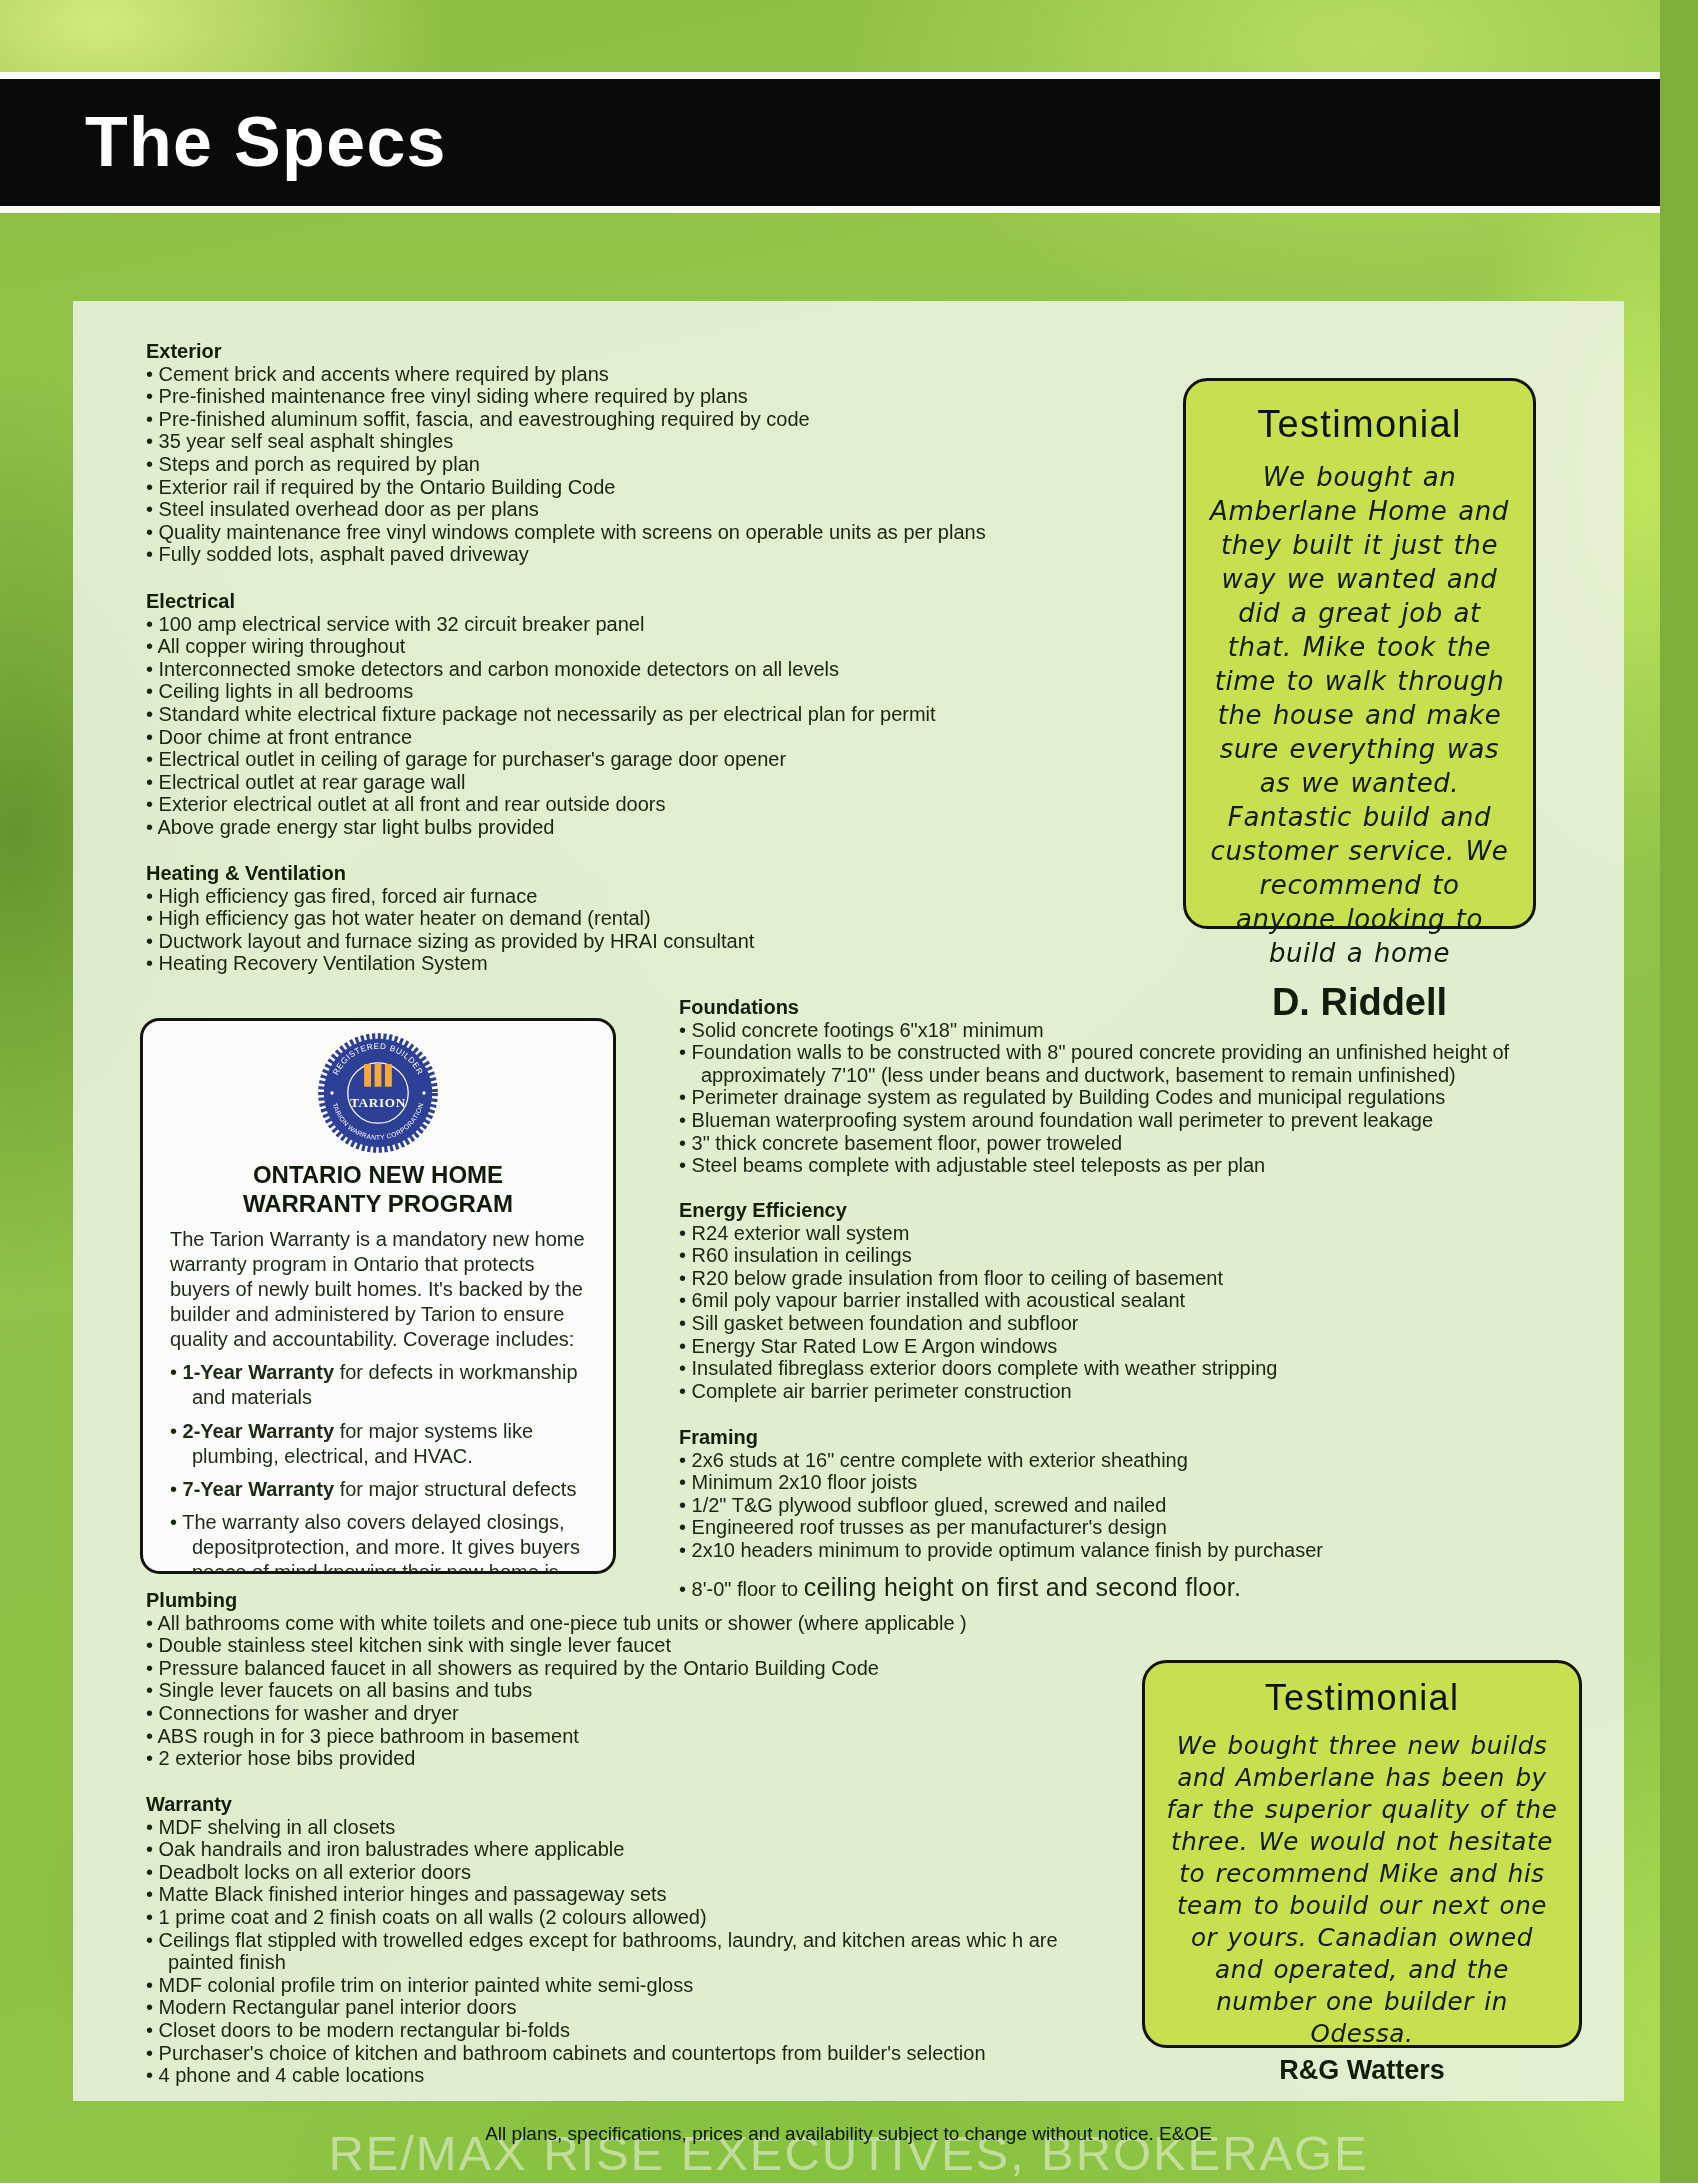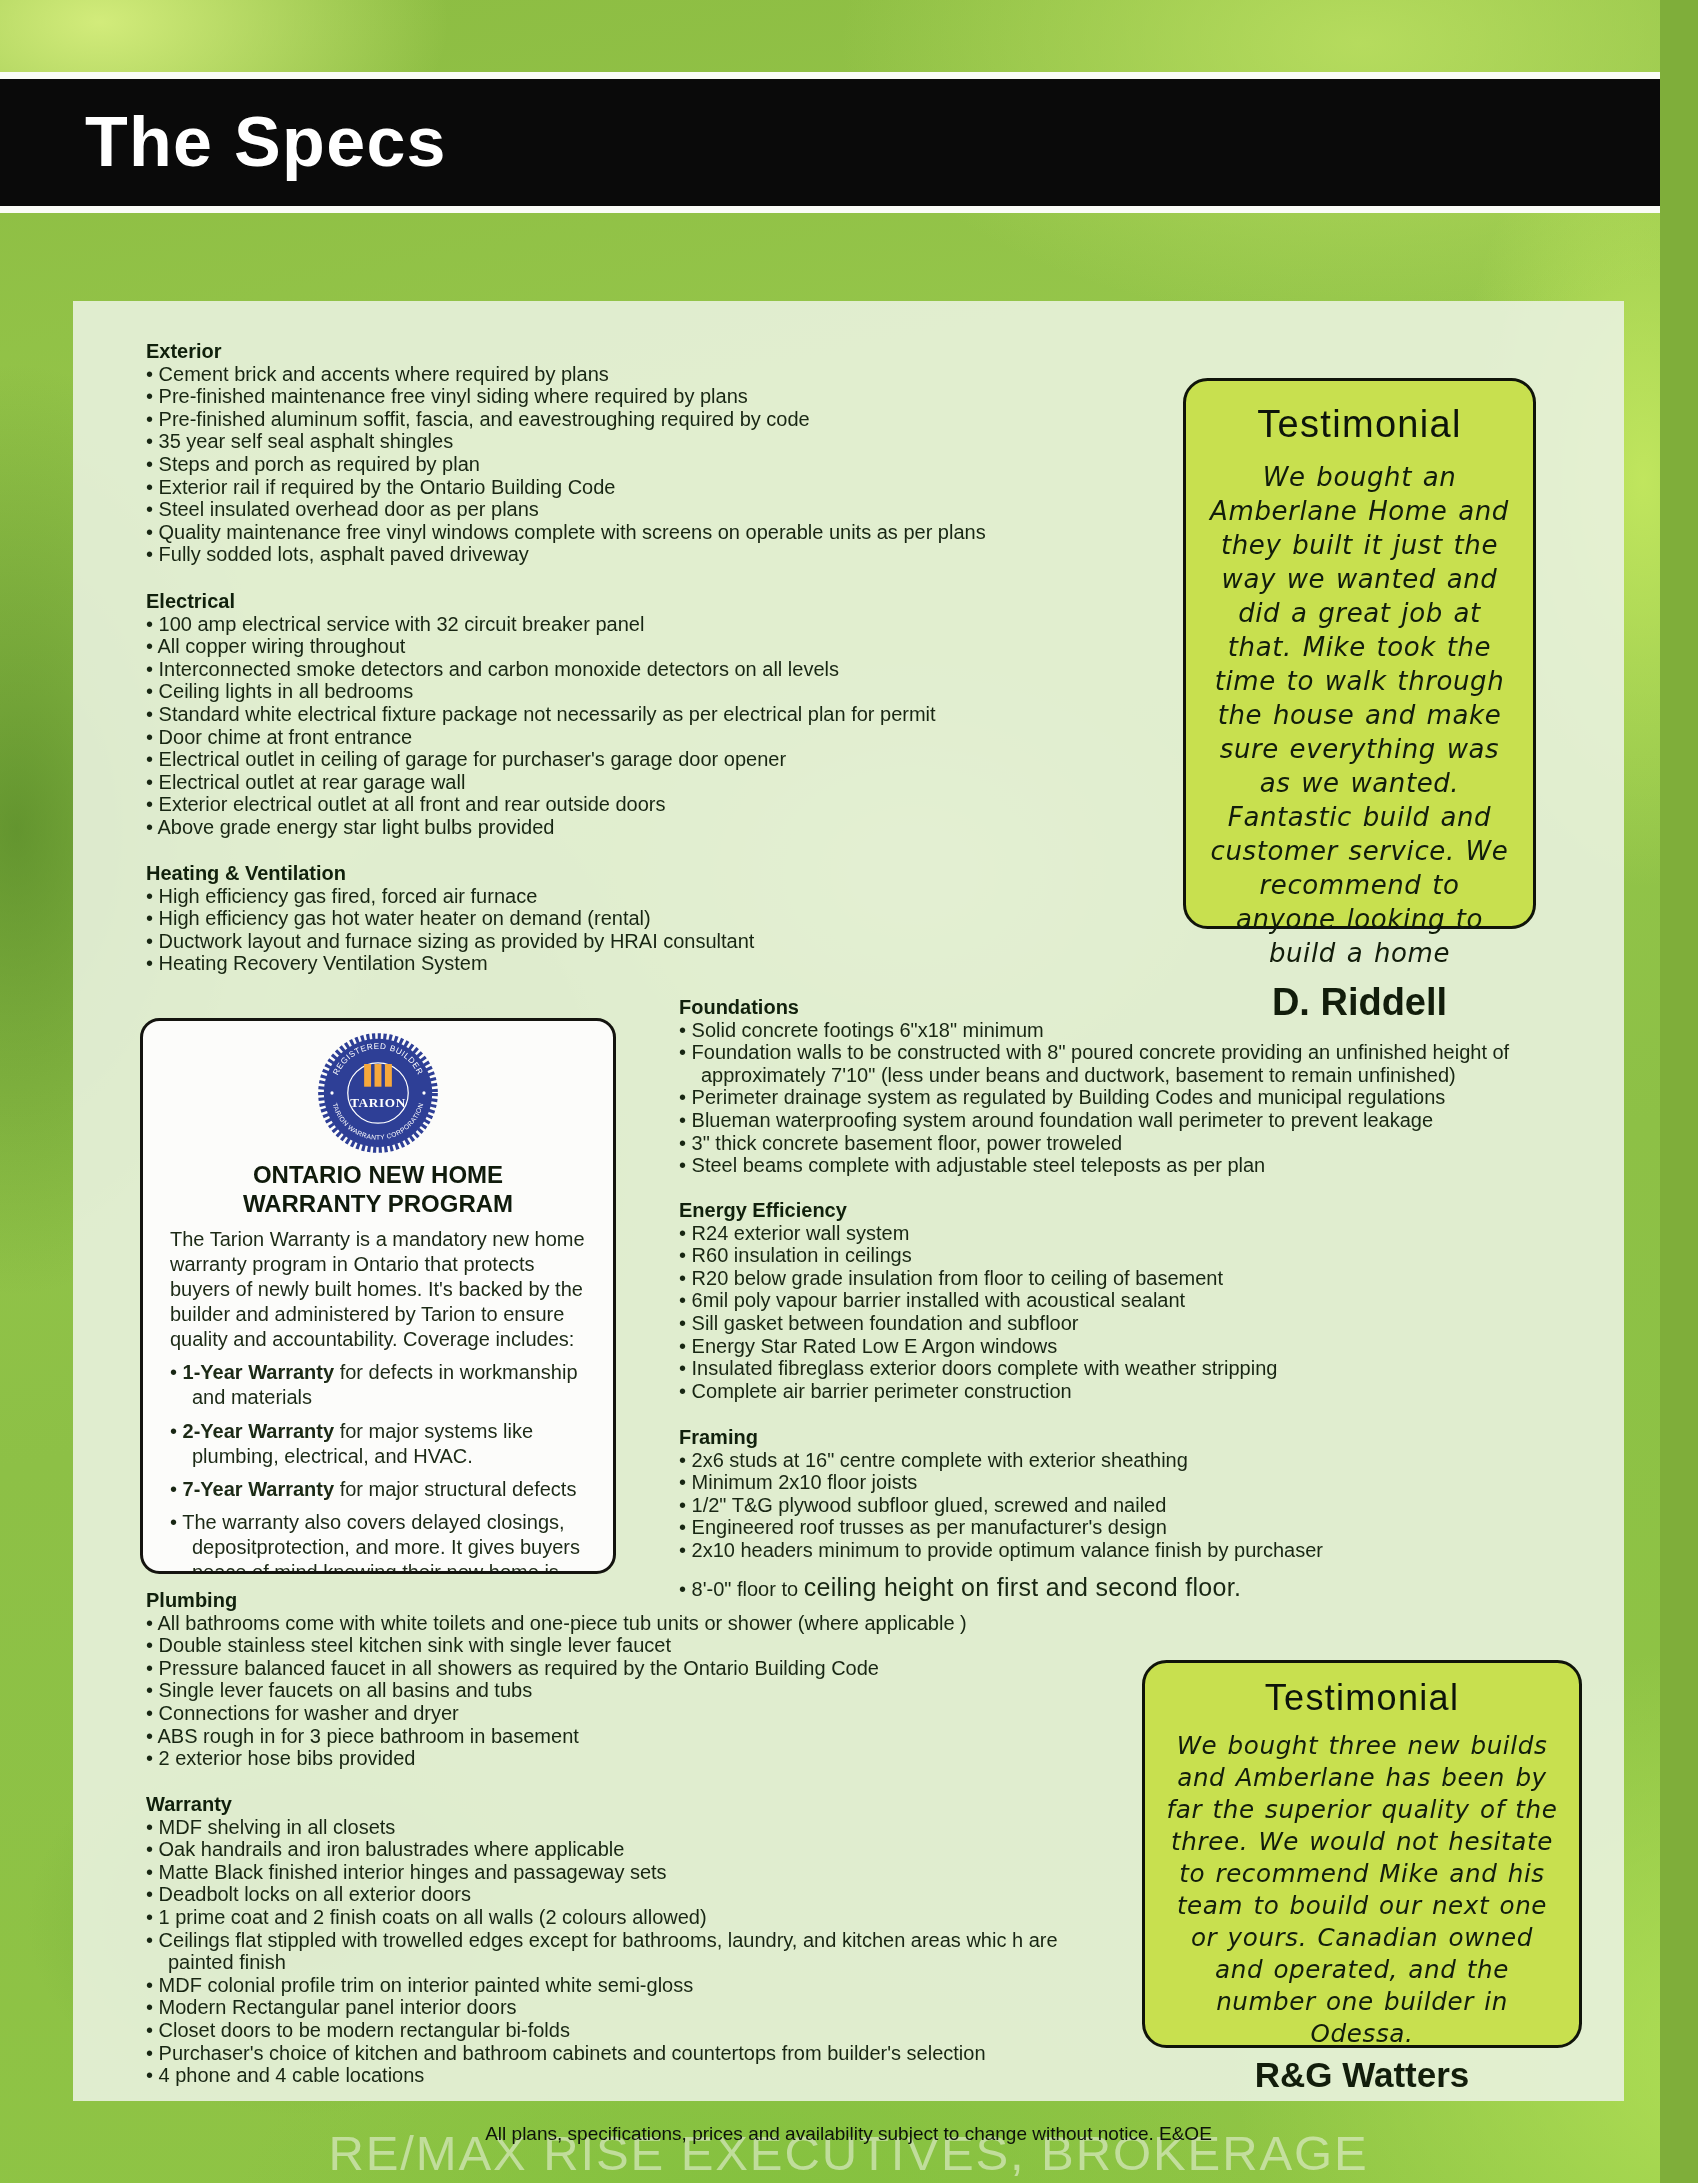--- a/index.html
+++ b/index.html
@@ -51,21 +51,21 @@
                border-radius:24.6px;box-sizing:border-box;text-align:center;color:#121d0b;}
   .testimonial .t-title{font-size:38px;letter-spacing:1.3px;margin-top:11.6px;color:#0d140a;}
   .testimonial .t-body{font-family:"DejaVu Sans",cursive;font-style:italic;text-align:center;
                        letter-spacing:0.6px;word-spacing:1.9px;}
   .testimonial .t-sig{font-weight:bold;font-size:38px;margin-top:10.4px;}
   #testimonial-1{left:1183px;top:378px;width:353px;height:551px;padding:10.4px 23px;}
   #testimonial-1 .t-body{font-size:26px;line-height:34px;margin-top:14.2px;}
   #testimonial-2{left:1142px;top:1660px;width:440px;height:388px;padding:6.5px 19.4px;}
   #testimonial-2 .t-title{margin-top:7.8px;font-size:36px;}
   #testimonial-2 .t-body{font-size:24.6px;line-height:32px;margin-top:10.4px;}
-  #testimonial-2 .t-sig{font-size:35px;margin-top:5.2px;}
+  #testimonial-2 .t-sig{font-size:27px;margin-top:5.2px;}
 
   
   .tarion-box{position:absolute;z-index:2;left:140px;top:1018px;width:476px;height:556px;
               background:#fcfcfa;border:3.2px solid #14140f;border-radius:19.4px;
               box-sizing:border-box;padding:9px 27px 6.5px 27px;overflow:hidden;}
   .tarion-logo{display:block;margin:0 auto;}
   .tarion-title{text-align:center;font-weight:bold;font-size:24px;line-height:29px;
                 color:#101b0c;margin:3.9px 19.4px 0 19.4px;}
   .tarion-text{font-size:20px;line-height:25px;margin-top:9px;color:#1c2a16;}
   .tarion-box .li{margin-top:8.4px;}
@@ -178,22 +178,22 @@
         <div class="li"><span class="dot">• </span>ABS rough in for 3 piece bathroom in basement</div>
         <div class="li"><span class="dot">• </span>2 exterior hose bibs provided</div>
       </div>
   </div>
 
   <div class="section" id="sec-interior">
     <h3>Warranty</h3>
     <div>
         <div class="li"><span class="dot">• </span>MDF shelving in all closets</div>
         <div class="li"><span class="dot">• </span>Oak handrails and iron balustrades where applicable</div>
+        <div class="li"><span class="dot">• </span>Deadbolt locks on all exterior doors</div>
         <div class="li"><span class="dot">• </span>Matte Black finished interior hinges and passageway sets</div>
-        <div class="li"><span class="dot">• </span>Deadbolt locks on all exterior doors</div>
         <div class="li"><span class="dot">• </span>1 prime coat and 2 finish coats on all walls (2 colours allowed)</div>
         <div class="li"><span class="dot">• </span>Ceilings flat stippled with trowelled edges except for bathrooms, laundry, and kitchen areas whic h are painted finish</div>
         <div class="li"><span class="dot">• </span>MDF colonial profile trim on interior painted white semi-gloss</div>
         <div class="li"><span class="dot">• </span>Modern Rectangular panel interior doors</div>
         <div class="li"><span class="dot">• </span>Closet doors to be modern rectangular bi-folds</div>
         <div class="li"><span class="dot">• </span>Purchaser's choice of kitchen and bathroom cabinets and countertops from builder's selection</div>
         <div class="li"><span class="dot">• </span>4 phone and 4 cable locations</div>
       </div>
   </div>
 

